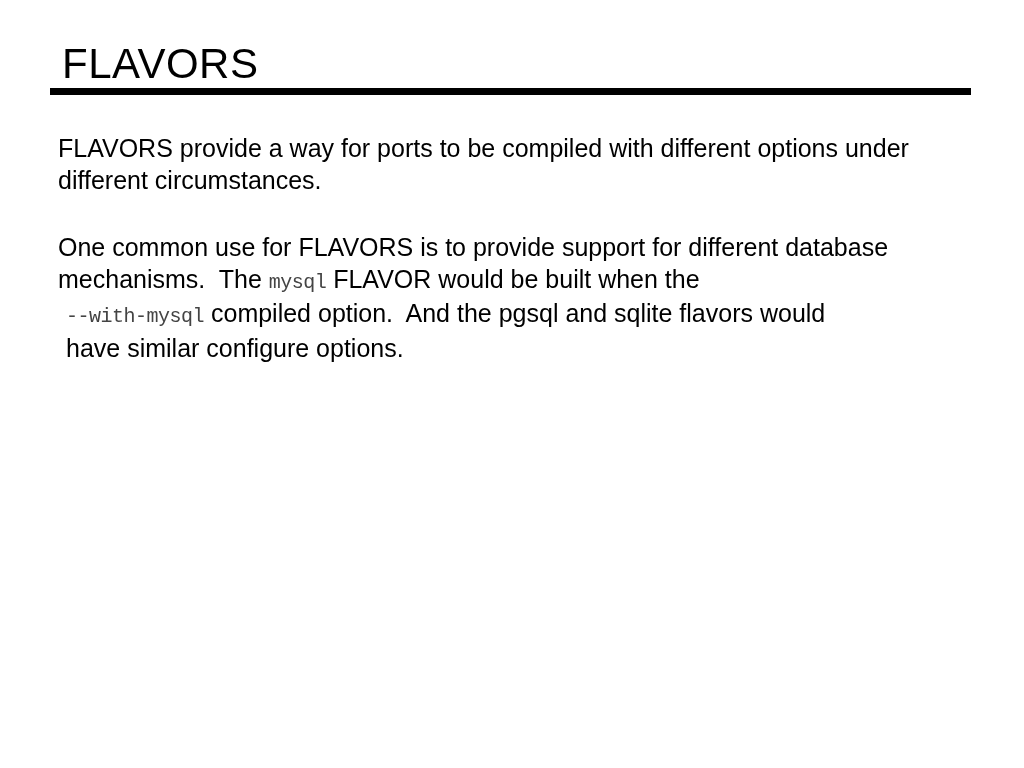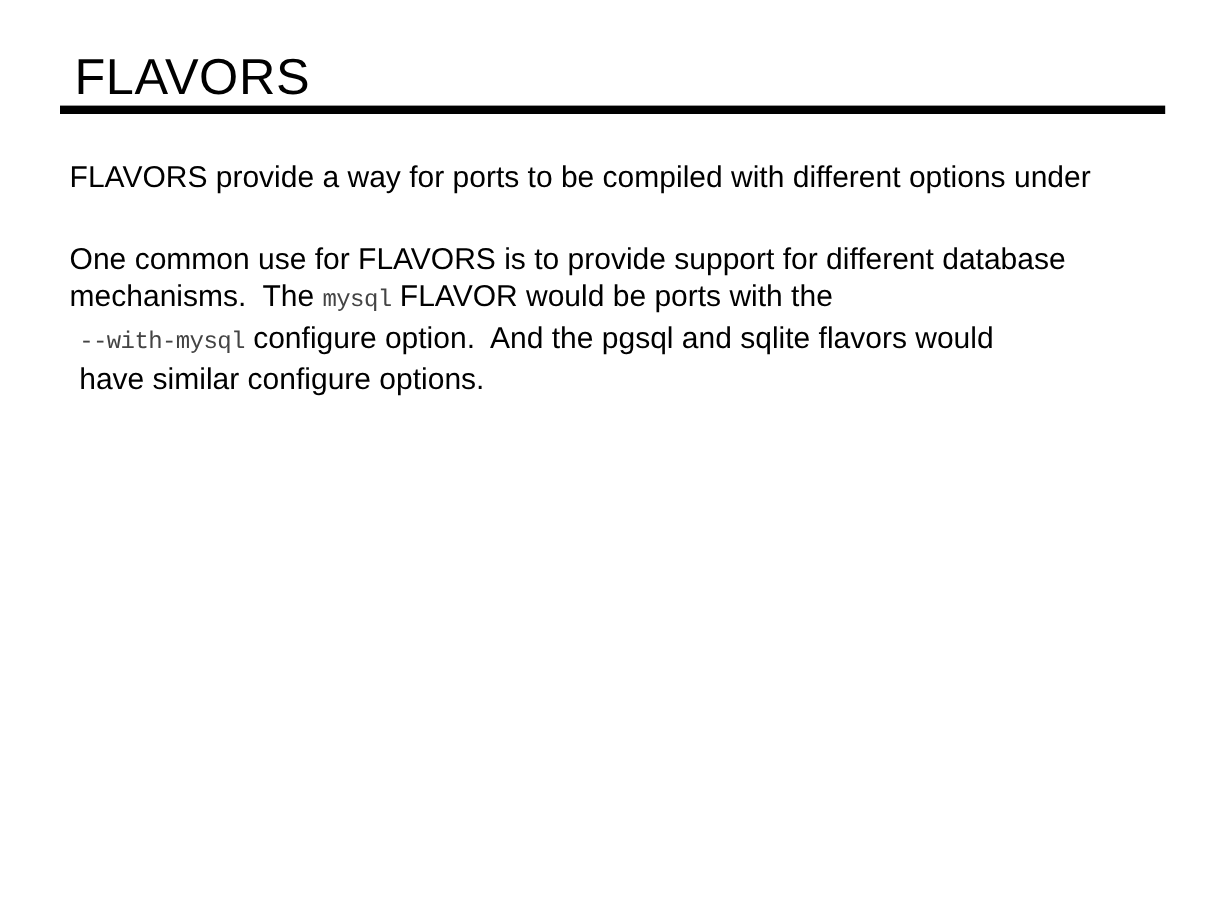--- a/index.html
+++ b/index.html
@@ -62,21 +62,22 @@
 </style>
 </head>
 <body>
 
 <div class="slide">
   <div class="slide-title">FLAVORS</div>
   <div class="title-underline"></div>
   <div class="slide-body">
       <div class="para">
         <div class="text-line"><span class="plain">FLAVORS provide a way for ports to be compiled with different options under</span></div>
+        <div class="text-line"><span class="plain">different circumstances.</span></div>
       </div>
       <div class="para">
         <div class="text-line"><span class="plain">One common use for FLAVORS is to provide support for different database</span></div>
-        <div class="text-line"><span class="plain">mechanisms.  The </span><span class="mono">mysql</span><span class="plain"> FLAVOR would be ports with the</span></div>
-        <div class="text-line indent"><span class="mono">--with-mysql</span><span class="plain"> configure option.  And the pgsql and sqlite flavors would</span></div>
+        <div class="text-line"><span class="plain">mechanisms.  The </span><span class="mono">mysql</span><span class="plain"> FLAVOR would be built when the</span></div>
+        <div class="text-line indent"><span class="mono">--with-mysql</span><span class="plain"> compiled option.  And the pgsql and sqlite flavors would</span></div>
         <div class="text-line indent"><span class="plain">have similar configure options.</span></div>
       </div>
     </div>
 </div>
 
 </body></html>

